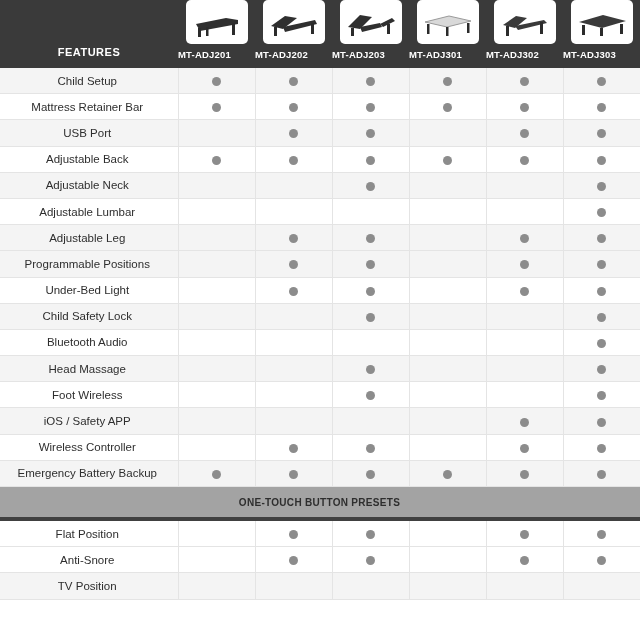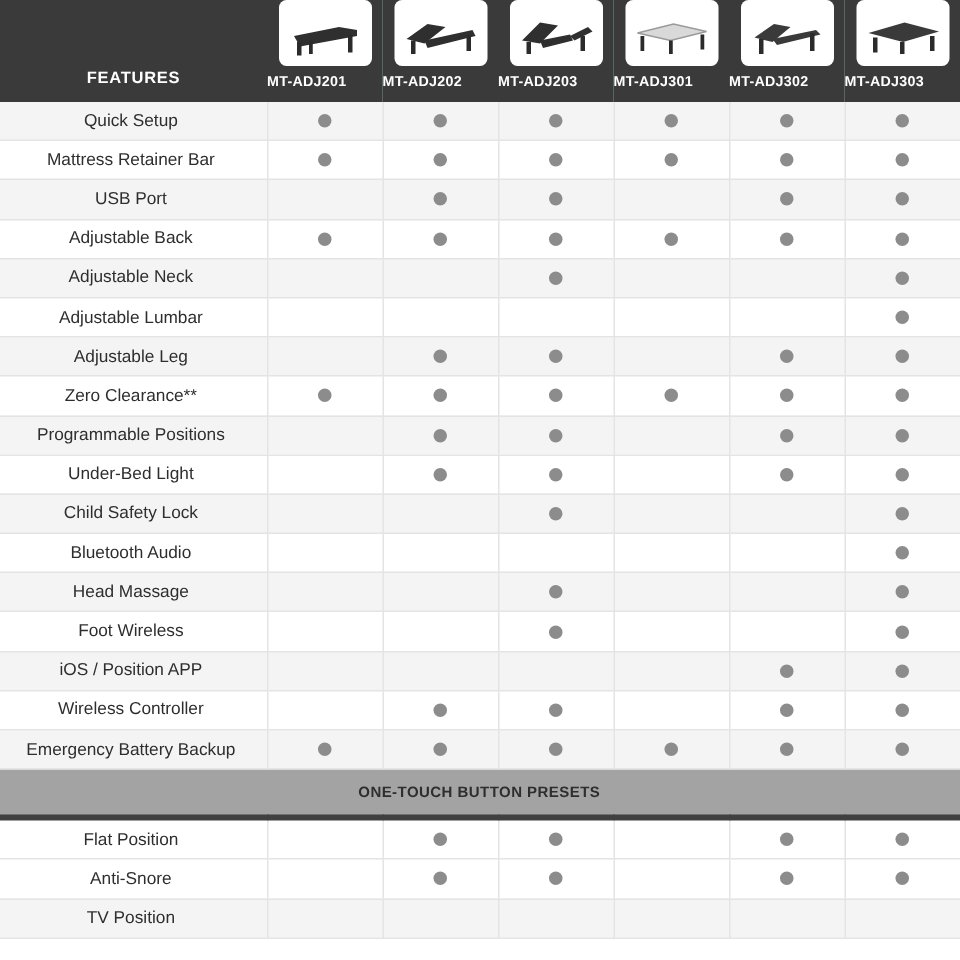--- a/index.html
+++ b/index.html
@@ -189,21 +189,21 @@
             <rect x="49" y="24" width="3" height="10" fill="#2b2b2b"></rect>
             <rect x="29" y="28" width="3" height="8" fill="#2b2b2b"></rect>
           </svg>
         </div>
         <span class="prod-name">MT-ADJ303</span>
       </th>
     </tr>
   </thead>
   <tbody id="table-body">
       <tr class="shaded">
-        <td class="feature-label">Quick Setup</td>
+        <td class="feature-label">Child Setup</td>
         <td class="dot-cell"><span class="dot"></span></td>
         <td class="dot-cell"><span class="dot"></span></td>
         <td class="dot-cell"><span class="dot"></span></td>
         <td class="dot-cell"><span class="dot"></span></td>
         <td class="dot-cell"><span class="dot"></span></td>
         <td class="dot-cell"><span class="dot"></span></td>
       </tr>
       <tr class="plain">
         <td class="feature-label">Mattress Retainer Bar</td>
         <td class="dot-cell"><span class="dot"></span></td>
@@ -251,29 +251,20 @@
       </tr>
       <tr class="shaded">
         <td class="feature-label">Adjustable Leg</td>
         <td class="dot-cell"><span class="dot off"></span></td>
         <td class="dot-cell"><span class="dot"></span></td>
         <td class="dot-cell"><span class="dot"></span></td>
         <td class="dot-cell"><span class="dot off"></span></td>
         <td class="dot-cell"><span class="dot"></span></td>
         <td class="dot-cell"><span class="dot"></span></td>
       </tr>
-      <tr class="plain">
-        <td class="feature-label">Zero Clearance**</td>
-        <td class="dot-cell"><span class="dot"></span></td>
-        <td class="dot-cell"><span class="dot"></span></td>
-        <td class="dot-cell"><span class="dot"></span></td>
-        <td class="dot-cell"><span class="dot"></span></td>
-        <td class="dot-cell"><span class="dot"></span></td>
-        <td class="dot-cell"><span class="dot"></span></td>
-      </tr>
       <tr class="shaded">
         <td class="feature-label">Programmable Positions</td>
         <td class="dot-cell"><span class="dot off"></span></td>
         <td class="dot-cell"><span class="dot"></span></td>
         <td class="dot-cell"><span class="dot"></span></td>
         <td class="dot-cell"><span class="dot off"></span></td>
         <td class="dot-cell"><span class="dot"></span></td>
         <td class="dot-cell"><span class="dot"></span></td>
       </tr>
       <tr class="plain">
@@ -315,21 +306,21 @@
       <tr class="plain">
         <td class="feature-label">Foot Wireless</td>
         <td class="dot-cell"><span class="dot off"></span></td>
         <td class="dot-cell"><span class="dot off"></span></td>
         <td class="dot-cell"><span class="dot"></span></td>
         <td class="dot-cell"><span class="dot off"></span></td>
         <td class="dot-cell"><span class="dot off"></span></td>
         <td class="dot-cell"><span class="dot"></span></td>
       </tr>
       <tr class="shaded">
-        <td class="feature-label">iOS / Position APP</td>
+        <td class="feature-label">iOS / Safety APP</td>
         <td class="dot-cell"><span class="dot off"></span></td>
         <td class="dot-cell"><span class="dot off"></span></td>
         <td class="dot-cell"><span class="dot off"></span></td>
         <td class="dot-cell"><span class="dot off"></span></td>
         <td class="dot-cell"><span class="dot"></span></td>
         <td class="dot-cell"><span class="dot"></span></td>
       </tr>
       <tr class="plain">
         <td class="feature-label">Wireless Controller</td>
         <td class="dot-cell"><span class="dot off"></span></td>

